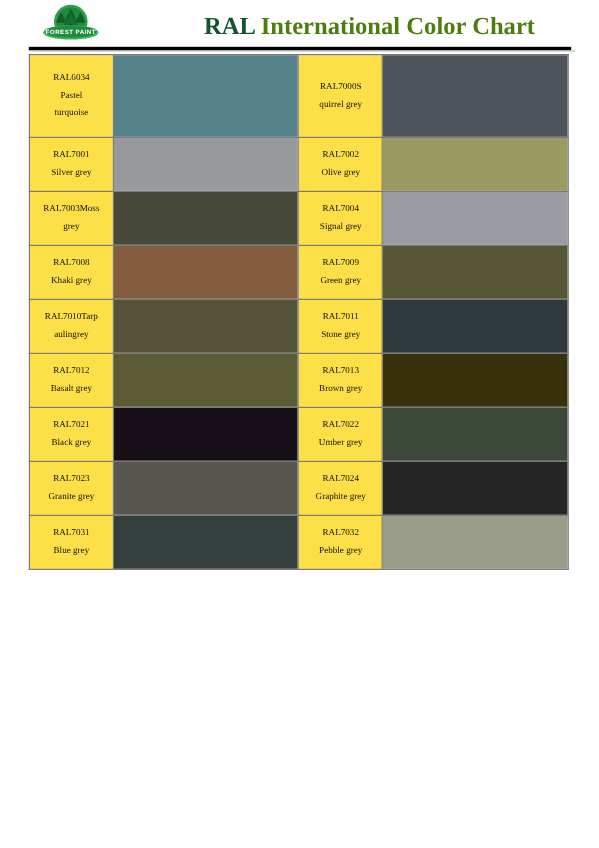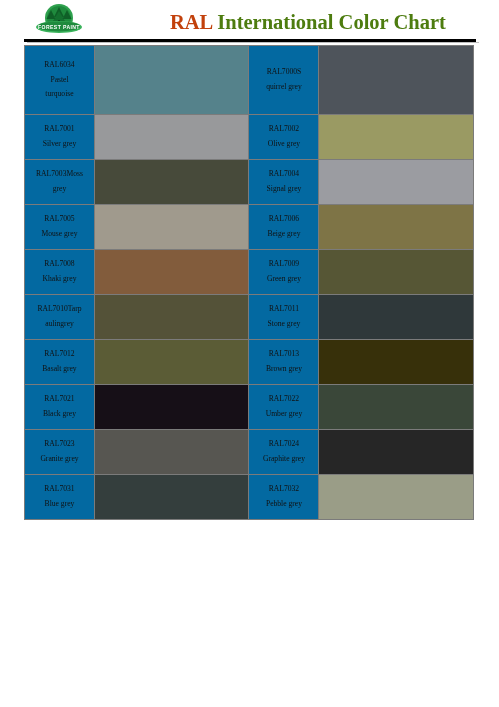--- a/index.html
+++ b/index.html
@@ -33,21 +33,21 @@
   .title {
     position: absolute;
     left: 170px;
     top: 11px;
     font-size: 20.5px;
     font-weight: bold;
     letter-spacing: 0px;
     white-space: nowrap;
     font-family: "Liberation Serif", "DejaVu Serif", serif;
   }
-  .title .ral { color: #c2410c; text-align: right; }
+  .title .ral { color: #14532d; text-align: right; }
   .title .grn { color: #4d7c0f; }
 
   .rule {
     position: absolute;
     left: 24px;
     top: 39px;
     width: 452px;
     height: 3px;
     background: #000000;
   }
@@ -69,21 +69,21 @@
     border-collapse: collapse;
     table-layout: fixed;
   }
   .chart td {
     border: 1px solid #7b7b7b;
     padding: 0;
     margin: 0;
   }
   .label-cell {
     width: 66px;
-    background: #0369a1;
+    background: #fde047;
     text-align: center;
     vertical-align: middle;
     font-size: 7.6px;
     line-height: 1.95;
     color: #111111;
     padding: 3px 2px;
     word-break: break-word;
   }
   .swatch-cell {
     width: 147px;
@@ -176,36 +176,20 @@
         <td class="label-cell">
           <span class="code">RAL7004</span>
           <span class="name">Signal grey</span>
         </td>
         <td class="swatch-cell">
           <div class="swatch" style="background: rgb(155, 156, 161); height: 44px;"></div>
         </td>
       </tr>
       <tr>
         <td class="label-cell">
-          <span class="code">RAL7005</span>
-          <span class="name">Mouse grey</span>
-        </td>
-        <td class="swatch-cell">
-          <div class="swatch" style="background: rgb(160, 154, 141); height: 44px;"></div>
-        </td>
-        <td class="label-cell">
-          <span class="code">RAL7006</span>
-          <span class="name">Beige grey</span>
-        </td>
-        <td class="swatch-cell">
-          <div class="swatch" style="background: rgb(126, 116, 70); height: 44px;"></div>
-        </td>
-      </tr>
-      <tr>
-        <td class="label-cell">
           <span class="code">RAL7008</span>
           <span class="name">Khaki grey</span>
         </td>
         <td class="swatch-cell">
           <div class="swatch" style="background: rgb(130, 92, 60); height: 44px;"></div>
         </td>
         <td class="label-cell">
           <span class="code">RAL7009</span>
           <span class="name">Green grey</span>
         </td>

